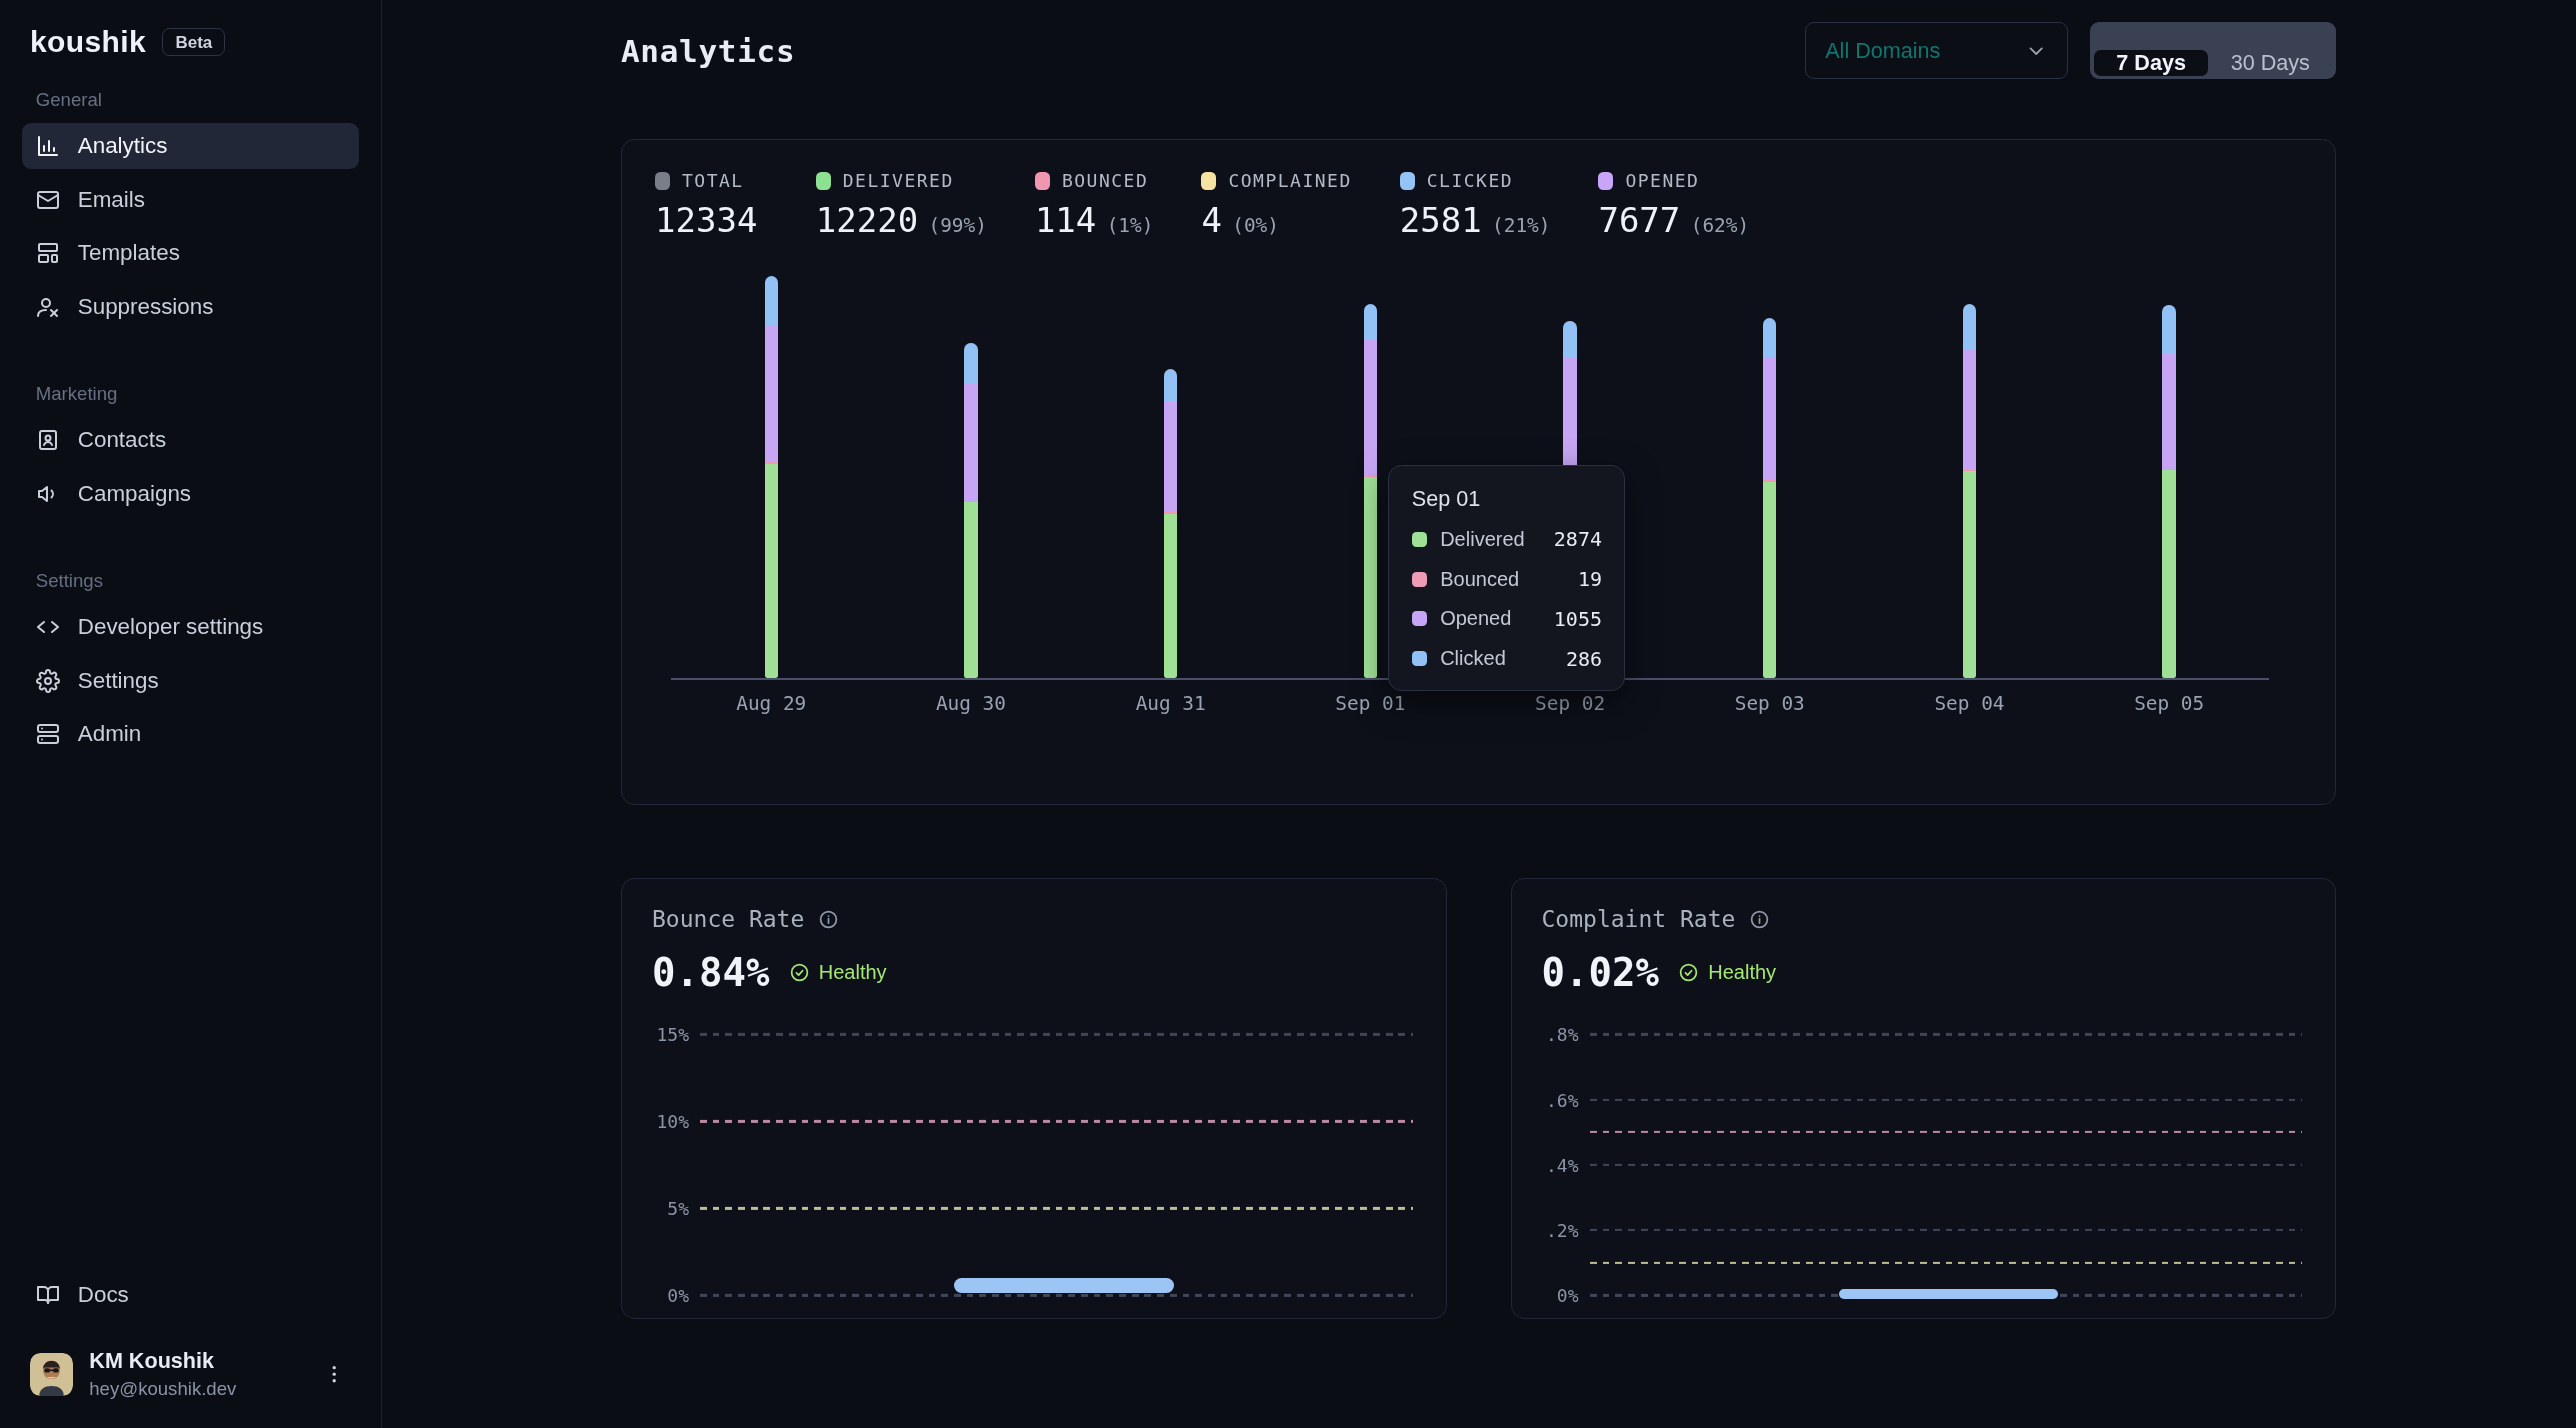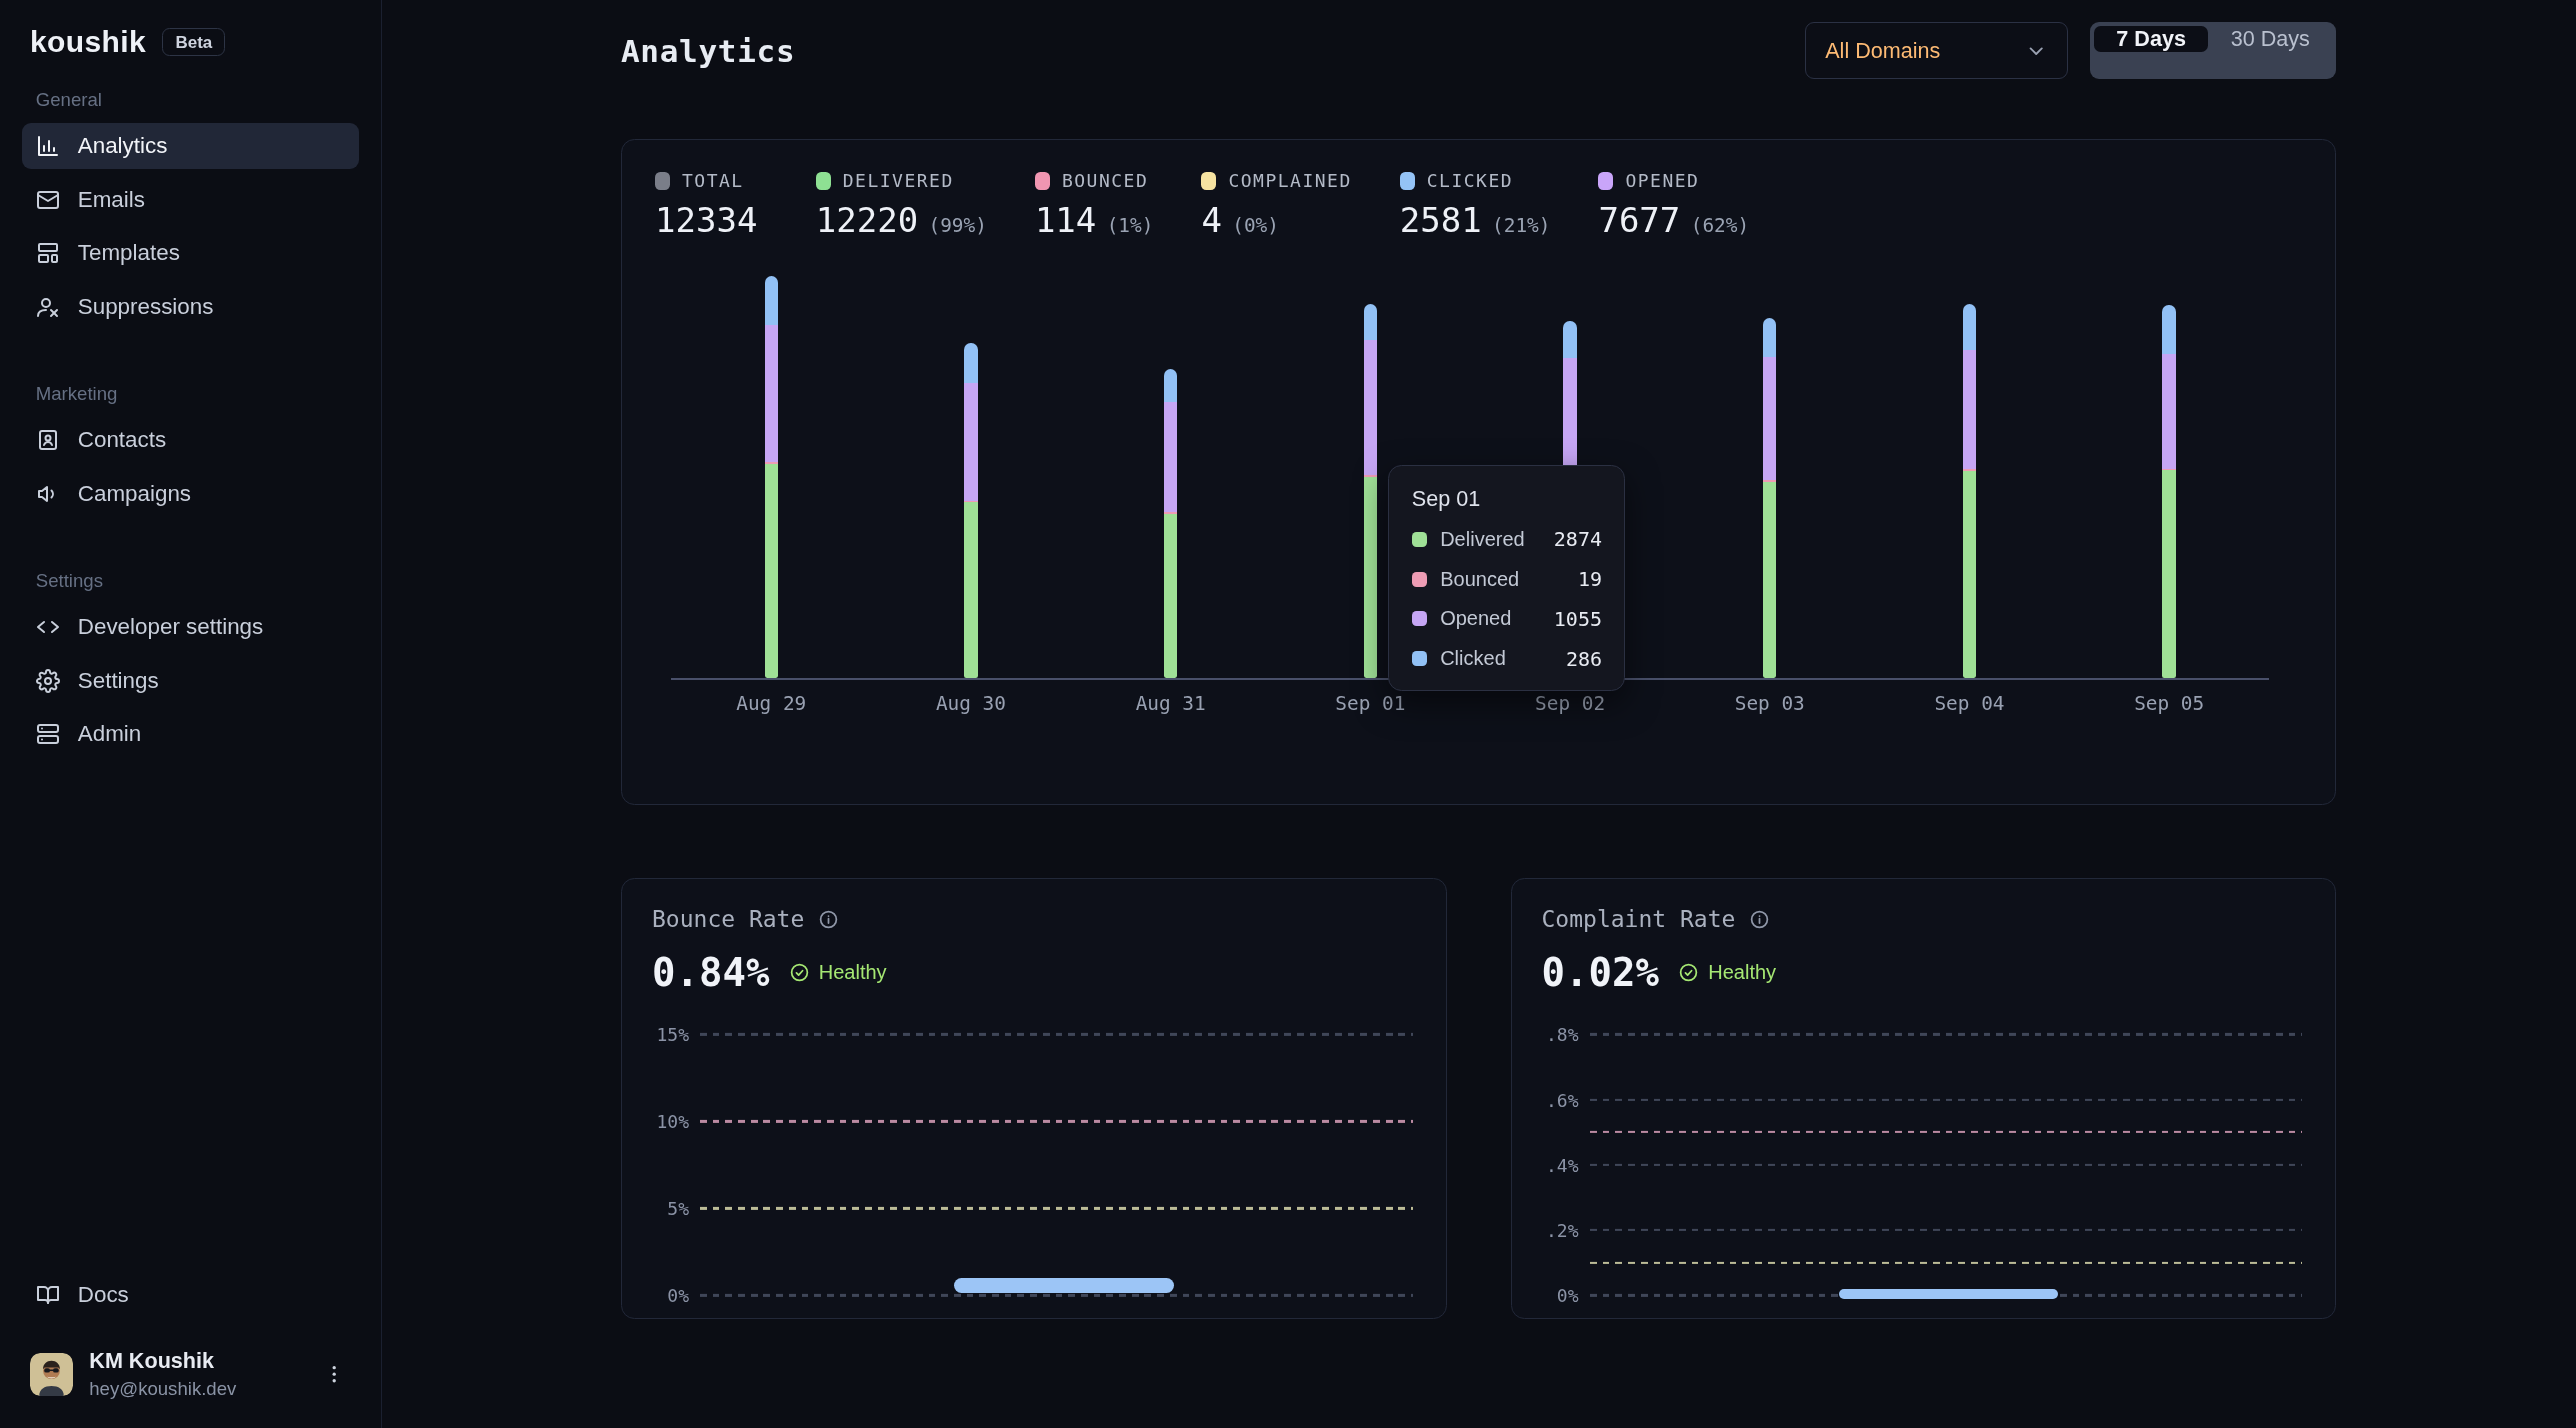--- a/index.html
+++ b/index.html
@@ -32,23 +32,23 @@
   .avatar{width:43px;height:43px;border-radius:10.4px;overflow:hidden;flex:none;}
   .user-name{font-size:21.6px;font-weight:700;color:#e8ebf2;}
   .user-email{font-size:18.6px;color:#8a93a5;margin-top:3.7px;}
   .kebab{margin-left:auto;color:#ced4df;cursor:pointer;padding:6px;}
 
   
   .main{flex:1;padding:22.4px 240px 0 239px;}
   .header-row{display:flex;align-items:center;justify-content:space-between;height:57px;}
   .page-title{font-family:var(--mono);font-size:31px;font-weight:700;color:#e8ecf3;letter-spacing:0.7px;}
   .controls{display:flex;gap:22.4px;align-items:center;}
-  .select{display:flex;align-items:center;justify-content:space-between;width:263px;height:57px;border:1.5px solid #2b3144;border-radius:9px;padding:0 19.4px;font-size:21.6px;color:#fdba74;background:#0c0e16;cursor:pointer;}
+  .select{display:flex;align-items:center;justify-content:space-between;width:263px;height:57px;border:1.5px solid #2b3144;border-radius:9px;padding:0 19.4px;font-size:21.6px;color:#0f766e;background:#0c0e16;cursor:pointer;}
   .select .chev{color:#9aa1b2;}
-  .toggle{display:flex;background:#3a4152;border-radius:9px;padding:3.7px;height:57px;align-items:flex-start;}
+  .toggle{display:flex;background:#3a4152;border-radius:9px;padding:3.7px;height:57px;align-items:flex-end;}
   .toggle-opt{display:flex;align-items:center;justify-content:center;padding:0 22.4px;font-size:21.6px;border-radius:6.7px;color:#b9c0cf;cursor:pointer;}
   .toggle-opt.selected{background:#0c0e16;color:#f2f4f9;font-weight:700;}
 
   .card{border:1.5px solid var(--border);border-radius:13.4px;background:var(--card-bg);}
   .main-card{margin-top:60px;height:666px;padding:30px 33px;}
 
   
   .stats-row{display:flex;gap:48px;}
   .stat-label{display:flex;align-items:center;gap:12px;font-family:var(--mono);font-size:18px;letter-spacing:1.5px;color:#b3bac7;}
   .stat-dot{width:15px;height:18px;border-radius:5.2px;flex:none;}

